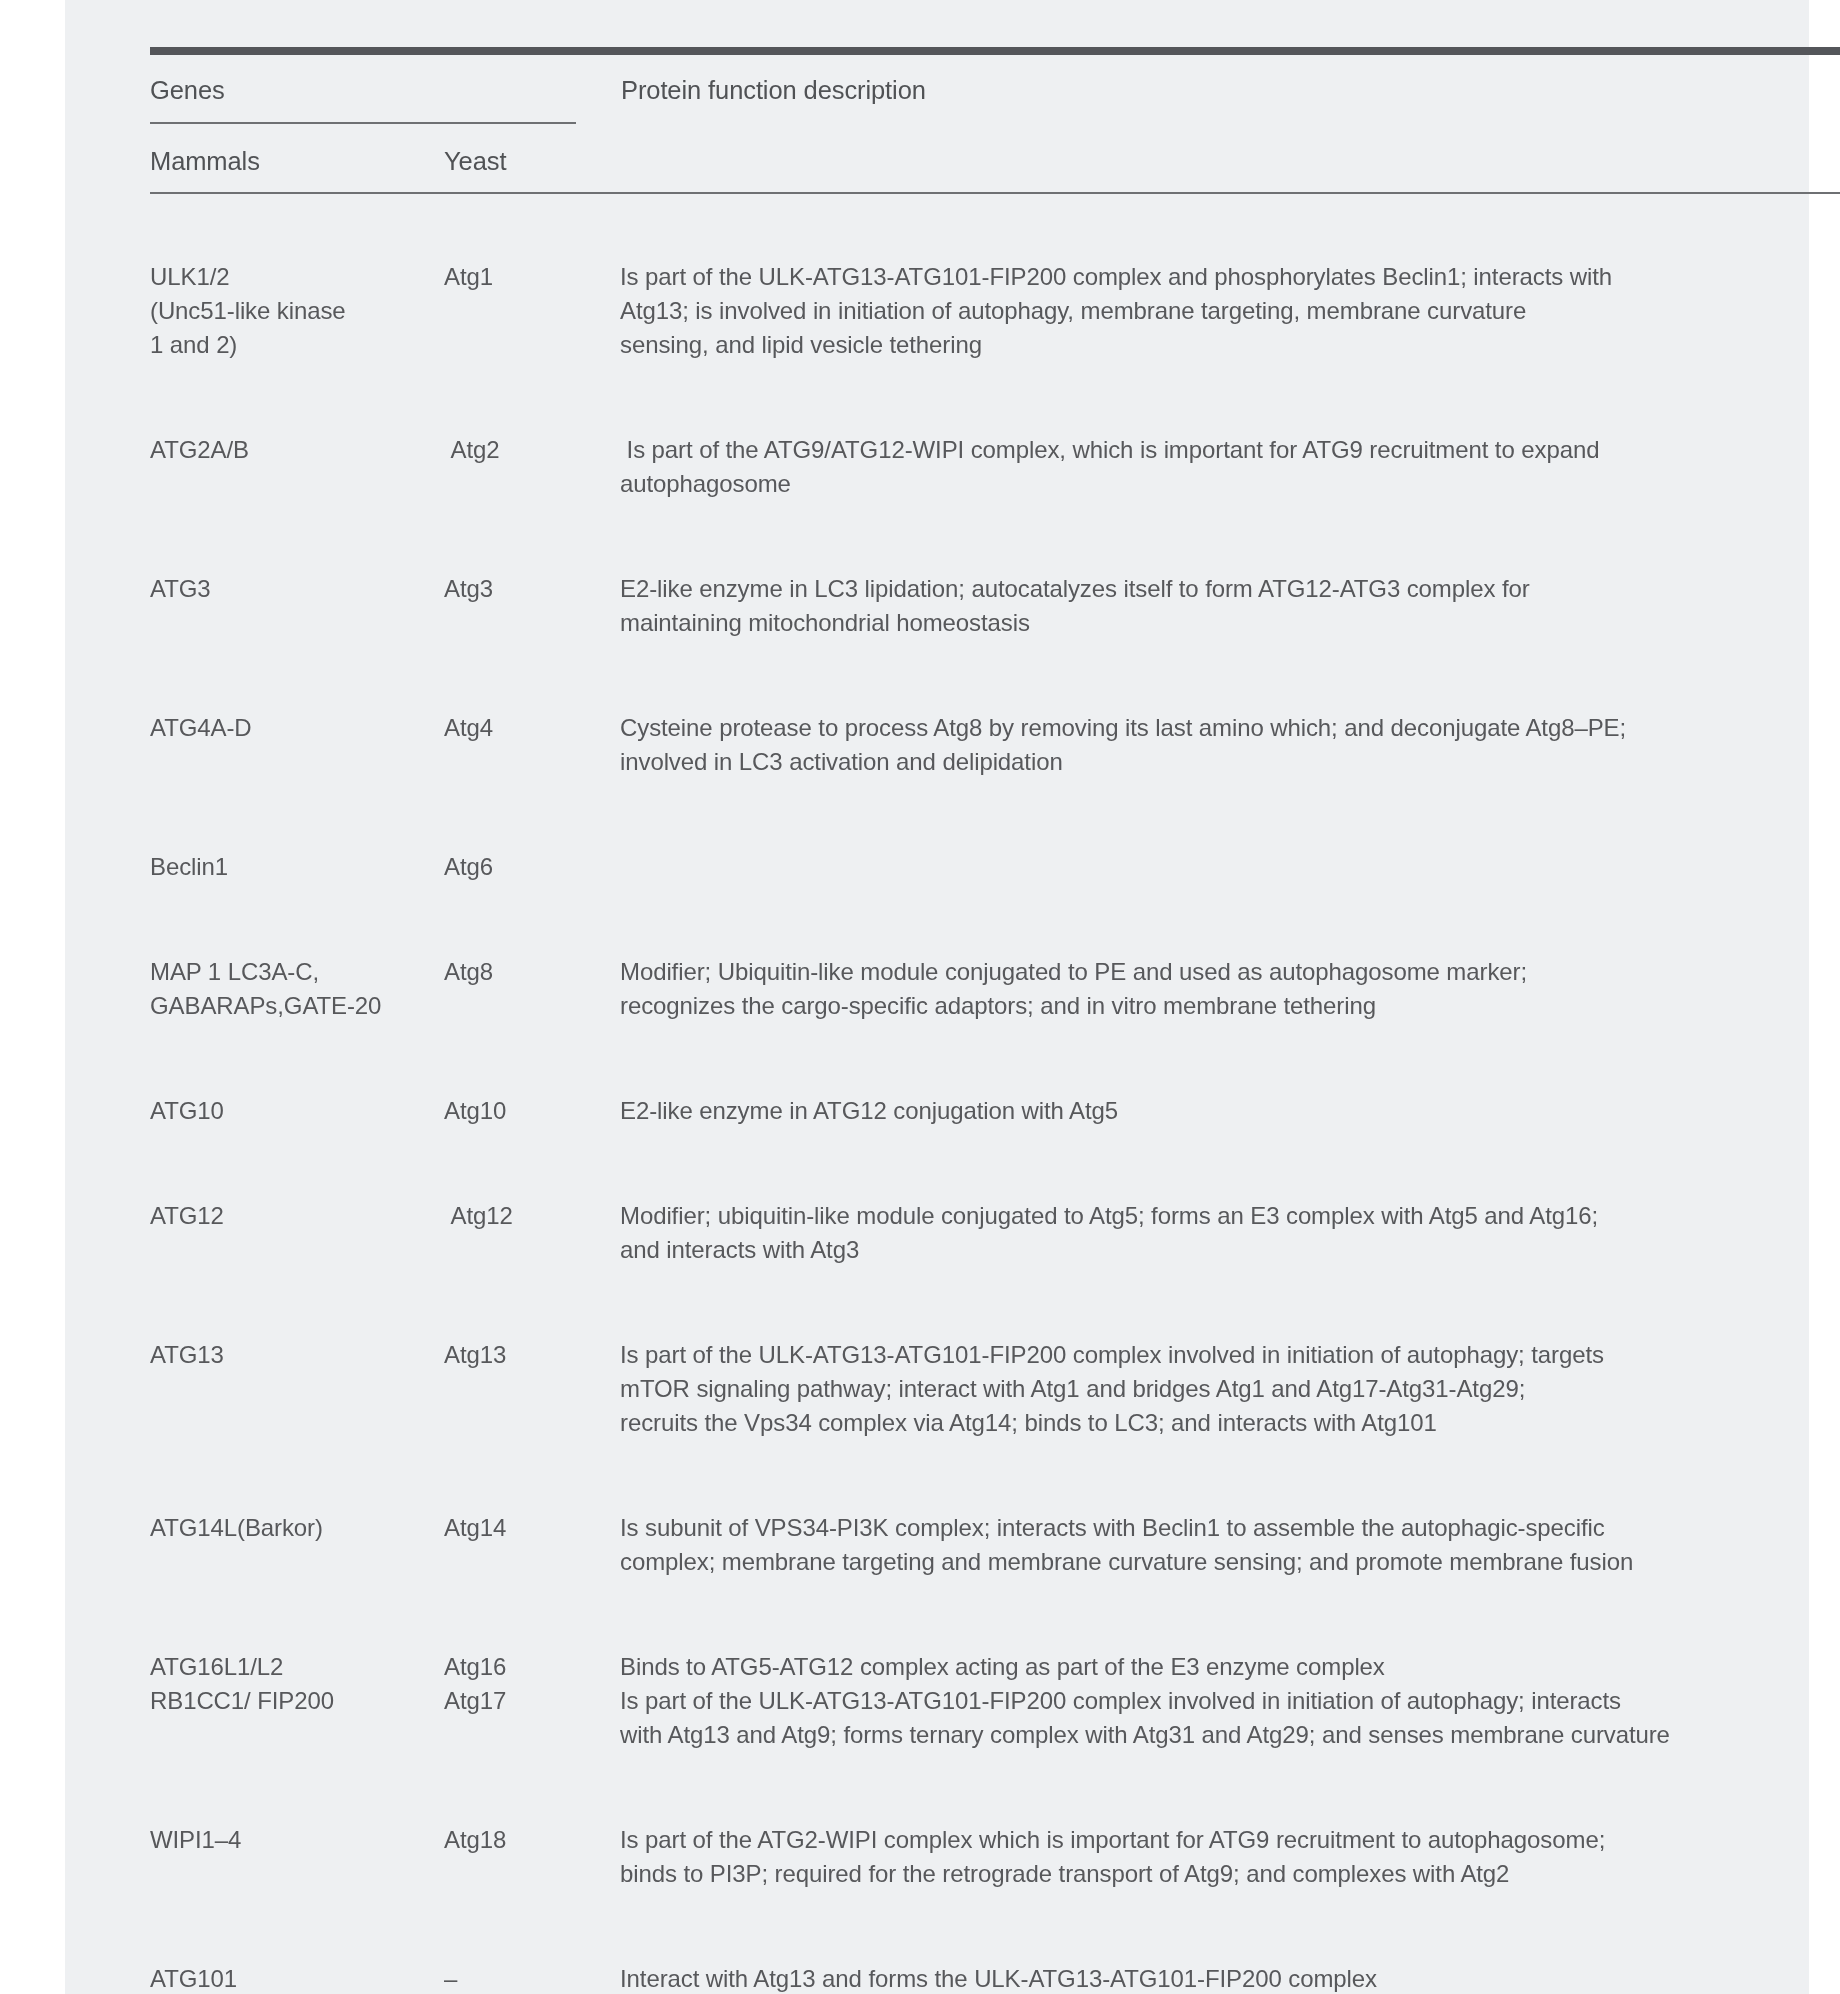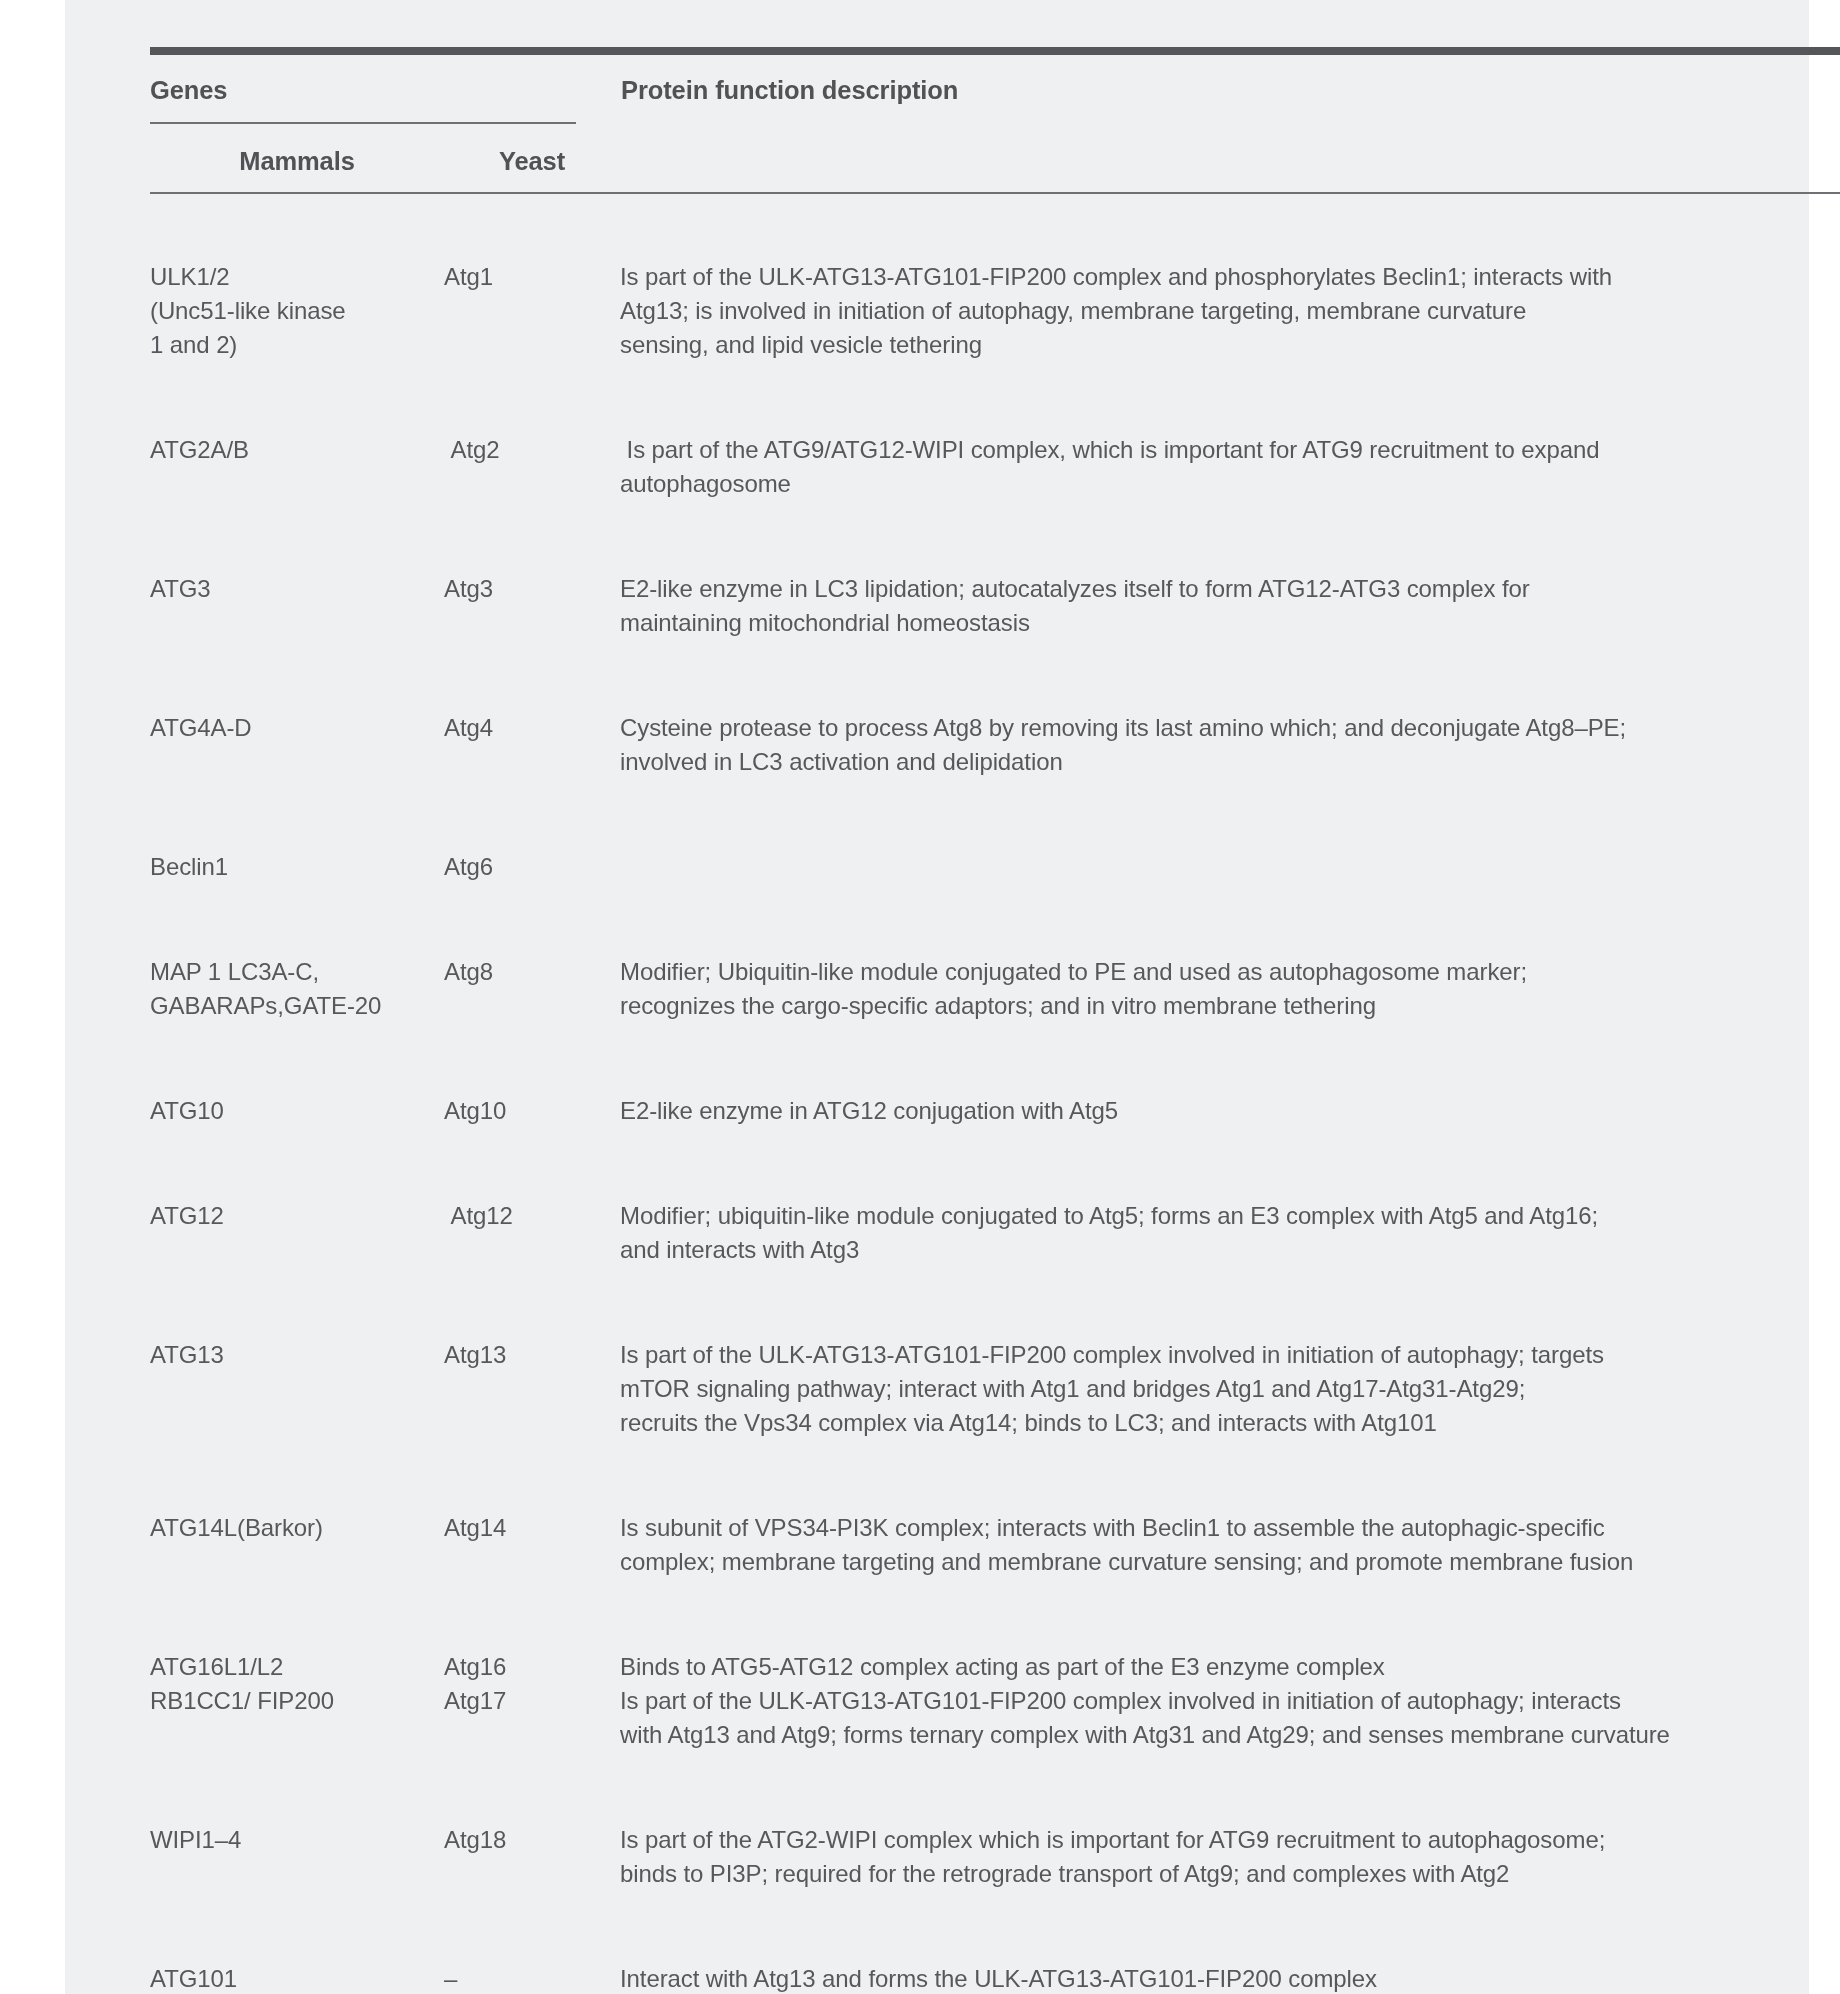--- a/index.html
+++ b/index.html
@@ -4,23 +4,23 @@
 <style>
   html,body{margin:0;padding:0;background:#ffffff;}
   .canvas{
     position:relative;width:1841px;height:1995px;background:#ffffff;overflow:hidden;
     font-family:"Liberation Sans",sans-serif;
   }
   .gray-panel{position:absolute;left:65px;top:0;width:1744px;height:1995px;background:#eef0f2;}
   .table-wrap{position:absolute;left:85px;top:47px;width:1690px;color:#57585b;}
   .rule-thick{height:7.5px;background:#54565a;}
   .hdr-row{display:grid;grid-template-columns:471px 1fr;padding-top:18.7px;}
-  .hdr-cell{font-size:25.5px;font-weight:bold;color:#505255;line-height:34px;letter-spacing:-0.1px;}
+  .hdr-cell{font-size:25.5px;font-weight:normal;color:#505255;line-height:34px;letter-spacing:-0.1px;}
   .genes-underline{width:426px;height:1.9px;background:#6e7073;margin-top:15px;}
-  .subhdr-row{display:grid;grid-template-columns:294px 176px 1fr;padding-top:20px;text-align:center;}
+  .subhdr-row{display:grid;grid-template-columns:294px 176px 1fr;padding-top:20px;}
   .full-line{height:1.9px;background:#6e7073;margin-top:13.7px;}
   .rows{padding-top:34px;}
   .trow{
     display:grid;grid-template-columns:294px 176px 1fr;
     margin-bottom:39px;font-size:24px;line-height:34px;
   }
   .trow:last-child{margin-bottom:22px;}
   .cell{white-space:pre-wrap;letter-spacing:-0.1px;color:#57585b;margin-top:32px;}
 </style>
 </head>

